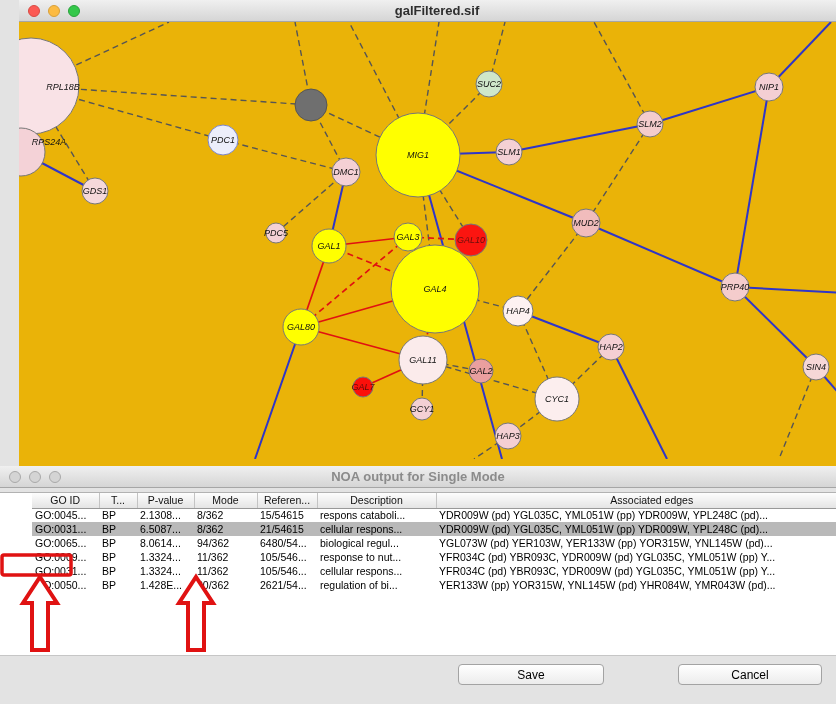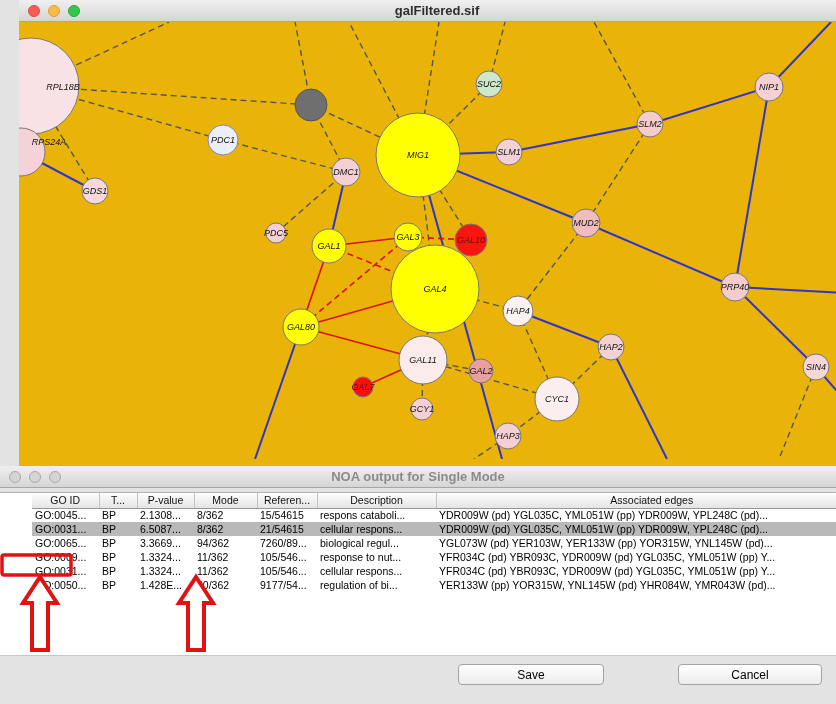--- a/index.html
+++ b/index.html
@@ -241,23 +241,23 @@
             <td>BP</td>
             <td>6.5087...</td>
             <td>8/362</td>
             <td>21/54615</td>
             <td>cellular respons...</td>
             <td>YDR009W (pd) YGL035C, YML051W (pp) YDR009W, YPL248C (pd)...</td>
           </tr>
           <tr>
             <td>GO:0065...</td>
             <td>BP</td>
-            <td>3.3669...</td>
+            <td>8.0614...</td>
             <td>94/362</td>
-            <td>7260/89...</td>
+            <td>6480/54...</td>
             <td>biological regul...</td>
             <td>YGL073W (pd) YER103W, YER133W (pp) YOR315W, YNL145W (pd)...</td>
           </tr>
           <tr>
             <td>GO:0009...</td>
             <td>BP</td>
             <td>1.3324...</td>
             <td>11/362</td>
             <td>105/546...</td>
             <td>response to nut...</td>
@@ -270,21 +270,21 @@
             <td>11/362</td>
             <td>105/546...</td>
             <td>cellular respons...</td>
             <td>YFR034C (pd) YBR093C, YDR009W (pd) YGL035C, YML051W (pp) Y...</td>
           </tr>
           <tr>
             <td>GO:0050...</td>
             <td>BP</td>
             <td>1.428E...</td>
             <td>80/362</td>
-            <td>9177/54...</td>
+            <td>2621/54...</td>
             <td>regulation of bi...</td>
             <td>YER133W (pp) YOR315W, YNL145W (pd) YHR084W, YMR043W (pd)...</td>
           </tr>
         </tbody>
     </table>
   </div>
 
   <button class="btn cancel">Cancel</button>
   <button class="btn save">Save</button>
 </div>

